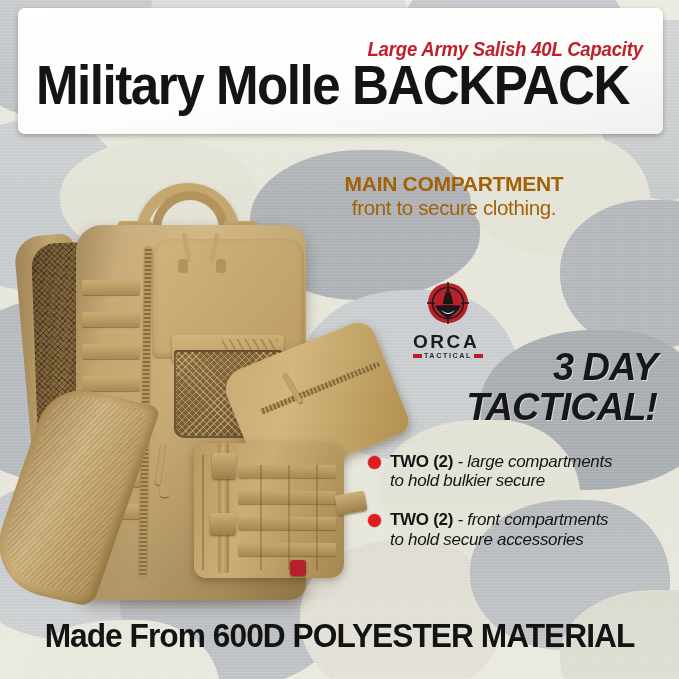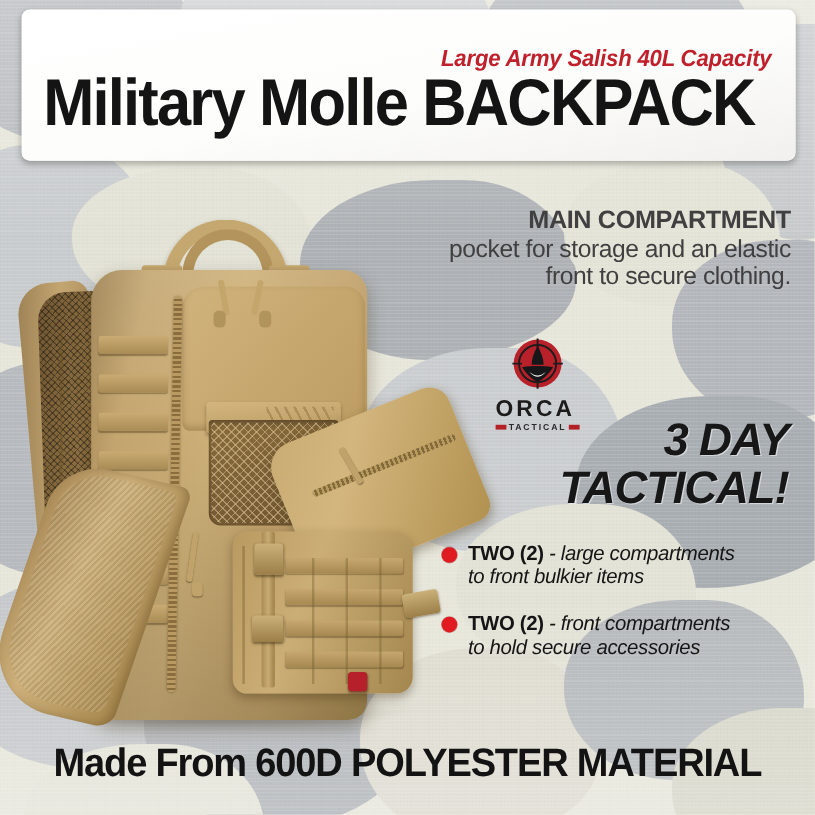--- a/index.html
+++ b/index.html
@@ -91,22 +91,22 @@
     transform-origin: left center;
     font-family: "Liberation Sans", sans-serif;
   }
 
   
   .main-compartment-block {
     position: absolute;
     right: 20px;
     top: 172px;
     width: 410px;
-    text-align: right;
-    color: #404040;
+    text-align: center;
+    color: #a16207;
   }
   .mc-title {
     font-size: 21px;
     font-weight: bold;
     letter-spacing: -.3px;
     line-height: 1.12;
   }
   .mc-body {
     font-size: 20.5px;
     line-height: 1.14;
@@ -507,21 +507,20 @@
   </div>
 
   <div class="header-panel">
     <div class="header-panel-sheen"></div>
     <div class="tagline">Large Army Salish 40L Capacity</div>
     <div class="headline">Military Molle BACKPACK</div>
   </div>
 
   <div class="main-compartment-block">
     <div class="mc-title">MAIN COMPARTMENT</div>
-    <div class="mc-body">pocket for storage and an elastic</div>
     <div class="mc-body">front to secure clothing.</div>
   </div>
 
   <div class="orca-logo">
     <div class="orca-emblem">
       <svg viewBox="0 0 44 44" width="44" height="44" aria-hidden="true">
         <circle cx="22" cy="22" r="20" fill="#b9212a"></circle>
         <circle cx="22" cy="22" r="15.5" fill="none" stroke="#1d1d1d" stroke-width="1.6"></circle>
         <line x1="22" y1="1" x2="22" y2="9" stroke="#1d1d1d" stroke-width="1.6"></line>
         <line x1="22" y1="35" x2="22" y2="43" stroke="#1d1d1d" stroke-width="1.6"></line>
@@ -545,21 +544,21 @@
   <div class="survival-block">
     <div>3 DAY</div>
     <div>TACTICAL!</div>
   </div>
 
   <div class="bullet-list">
     <div class="bullet-row">
       <span class="bullet-dot"></span>
       <span class="bullet-text">
         <span class="lead">TWO (2)</span><span> - large compartments</span><br>
-        <span>to front bulkier items</span>
+        <span>to hold bulkier secure</span>
       </span>
     </div>
     <div class="bullet-row">
       <span class="bullet-dot"></span>
       <span class="bullet-text">
         <span class="lead">TWO (2)</span><span> - front compartments</span><br>
         <span>to hold secure accessories</span>
       </span>
     </div>
   </div>

